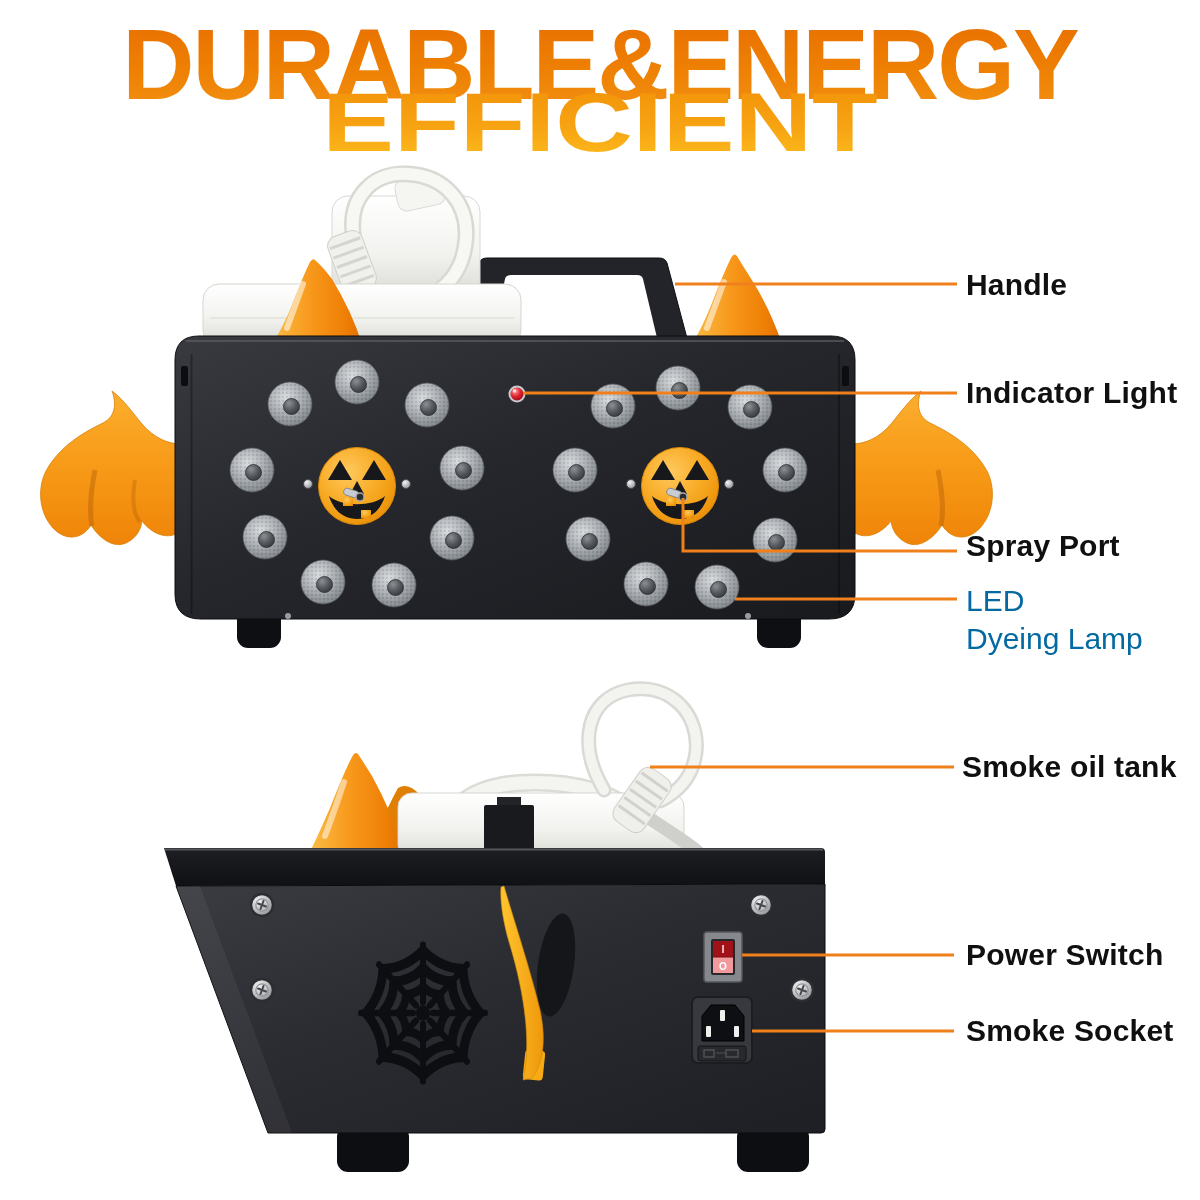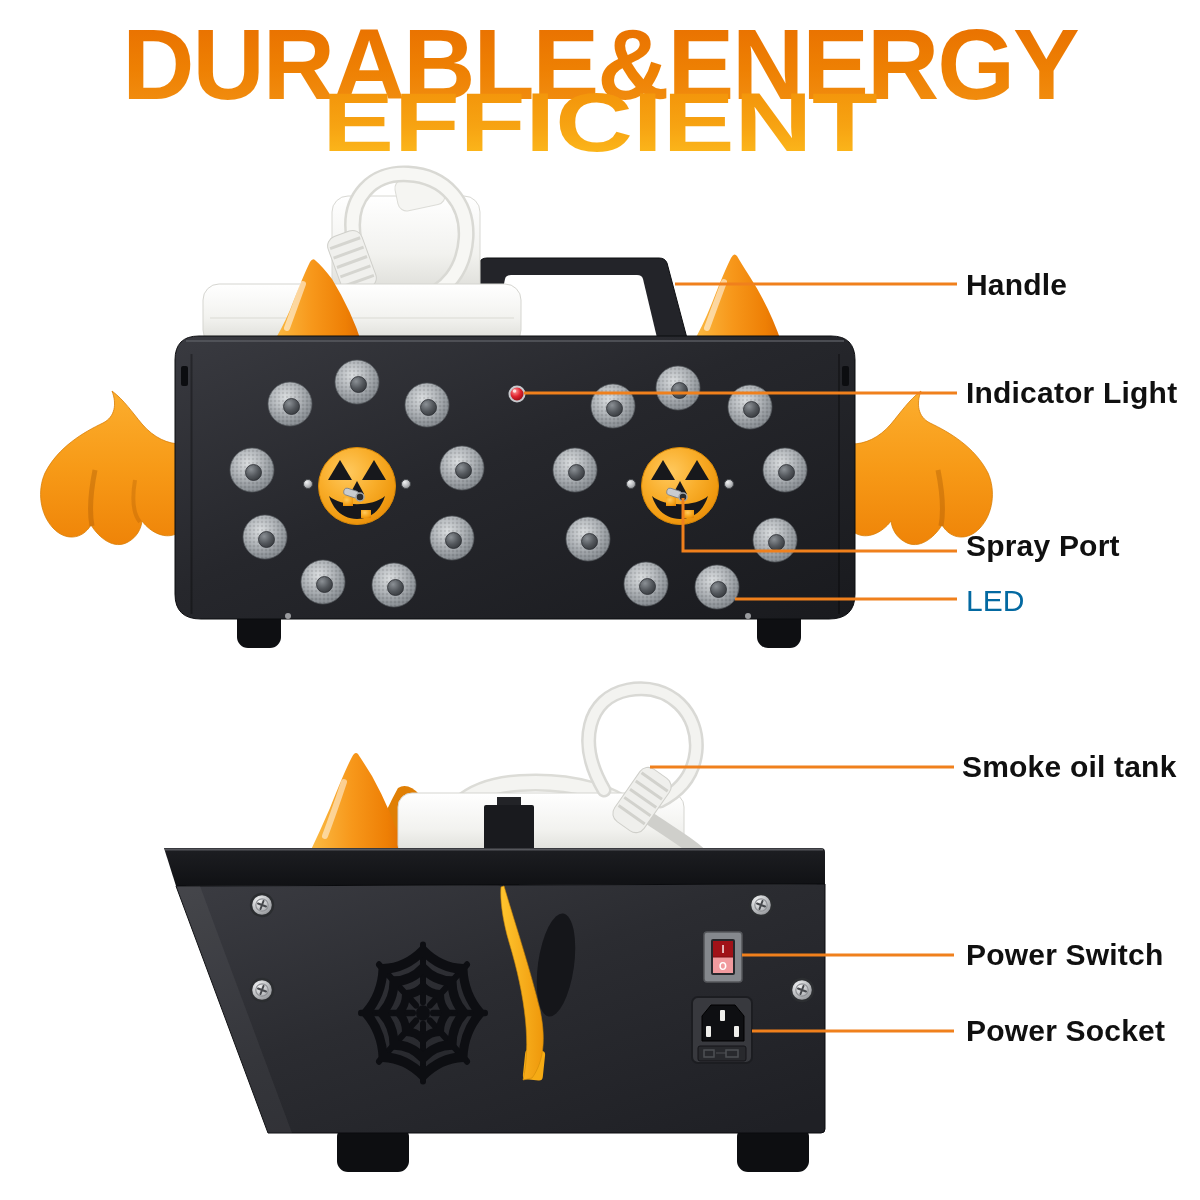--- a/index.html
+++ b/index.html
@@ -303,17 +303,18 @@
       <path d="M742,955 H954"></path>
       <path d="M752,1031 H954"></path>
     </g>
   </svg>
 
   <div class="label" style="left:966px;top:285px">Handle</div>
   <div class="label" style="left:966px;top:393px">Indicator Light</div>
   <div class="label" style="left:966px;top:546px">Spray Port</div>
   <div class="label2" style="left:966px;top:582px">
     <span>LED</span>
+    <span>Dyeing Lamp</span>
   </div>
   <div class="label" style="left:962px;top:767px">Smoke oil tank</div>
   <div class="label" style="left:966px;top:955px">Power Switch</div>
-  <div class="label" style="left:966px;top:1031px">Power Socket</div>
+  <div class="label" style="left:966px;top:1031px">Smoke Socket</div>
 </div>
 
 </body></html>

